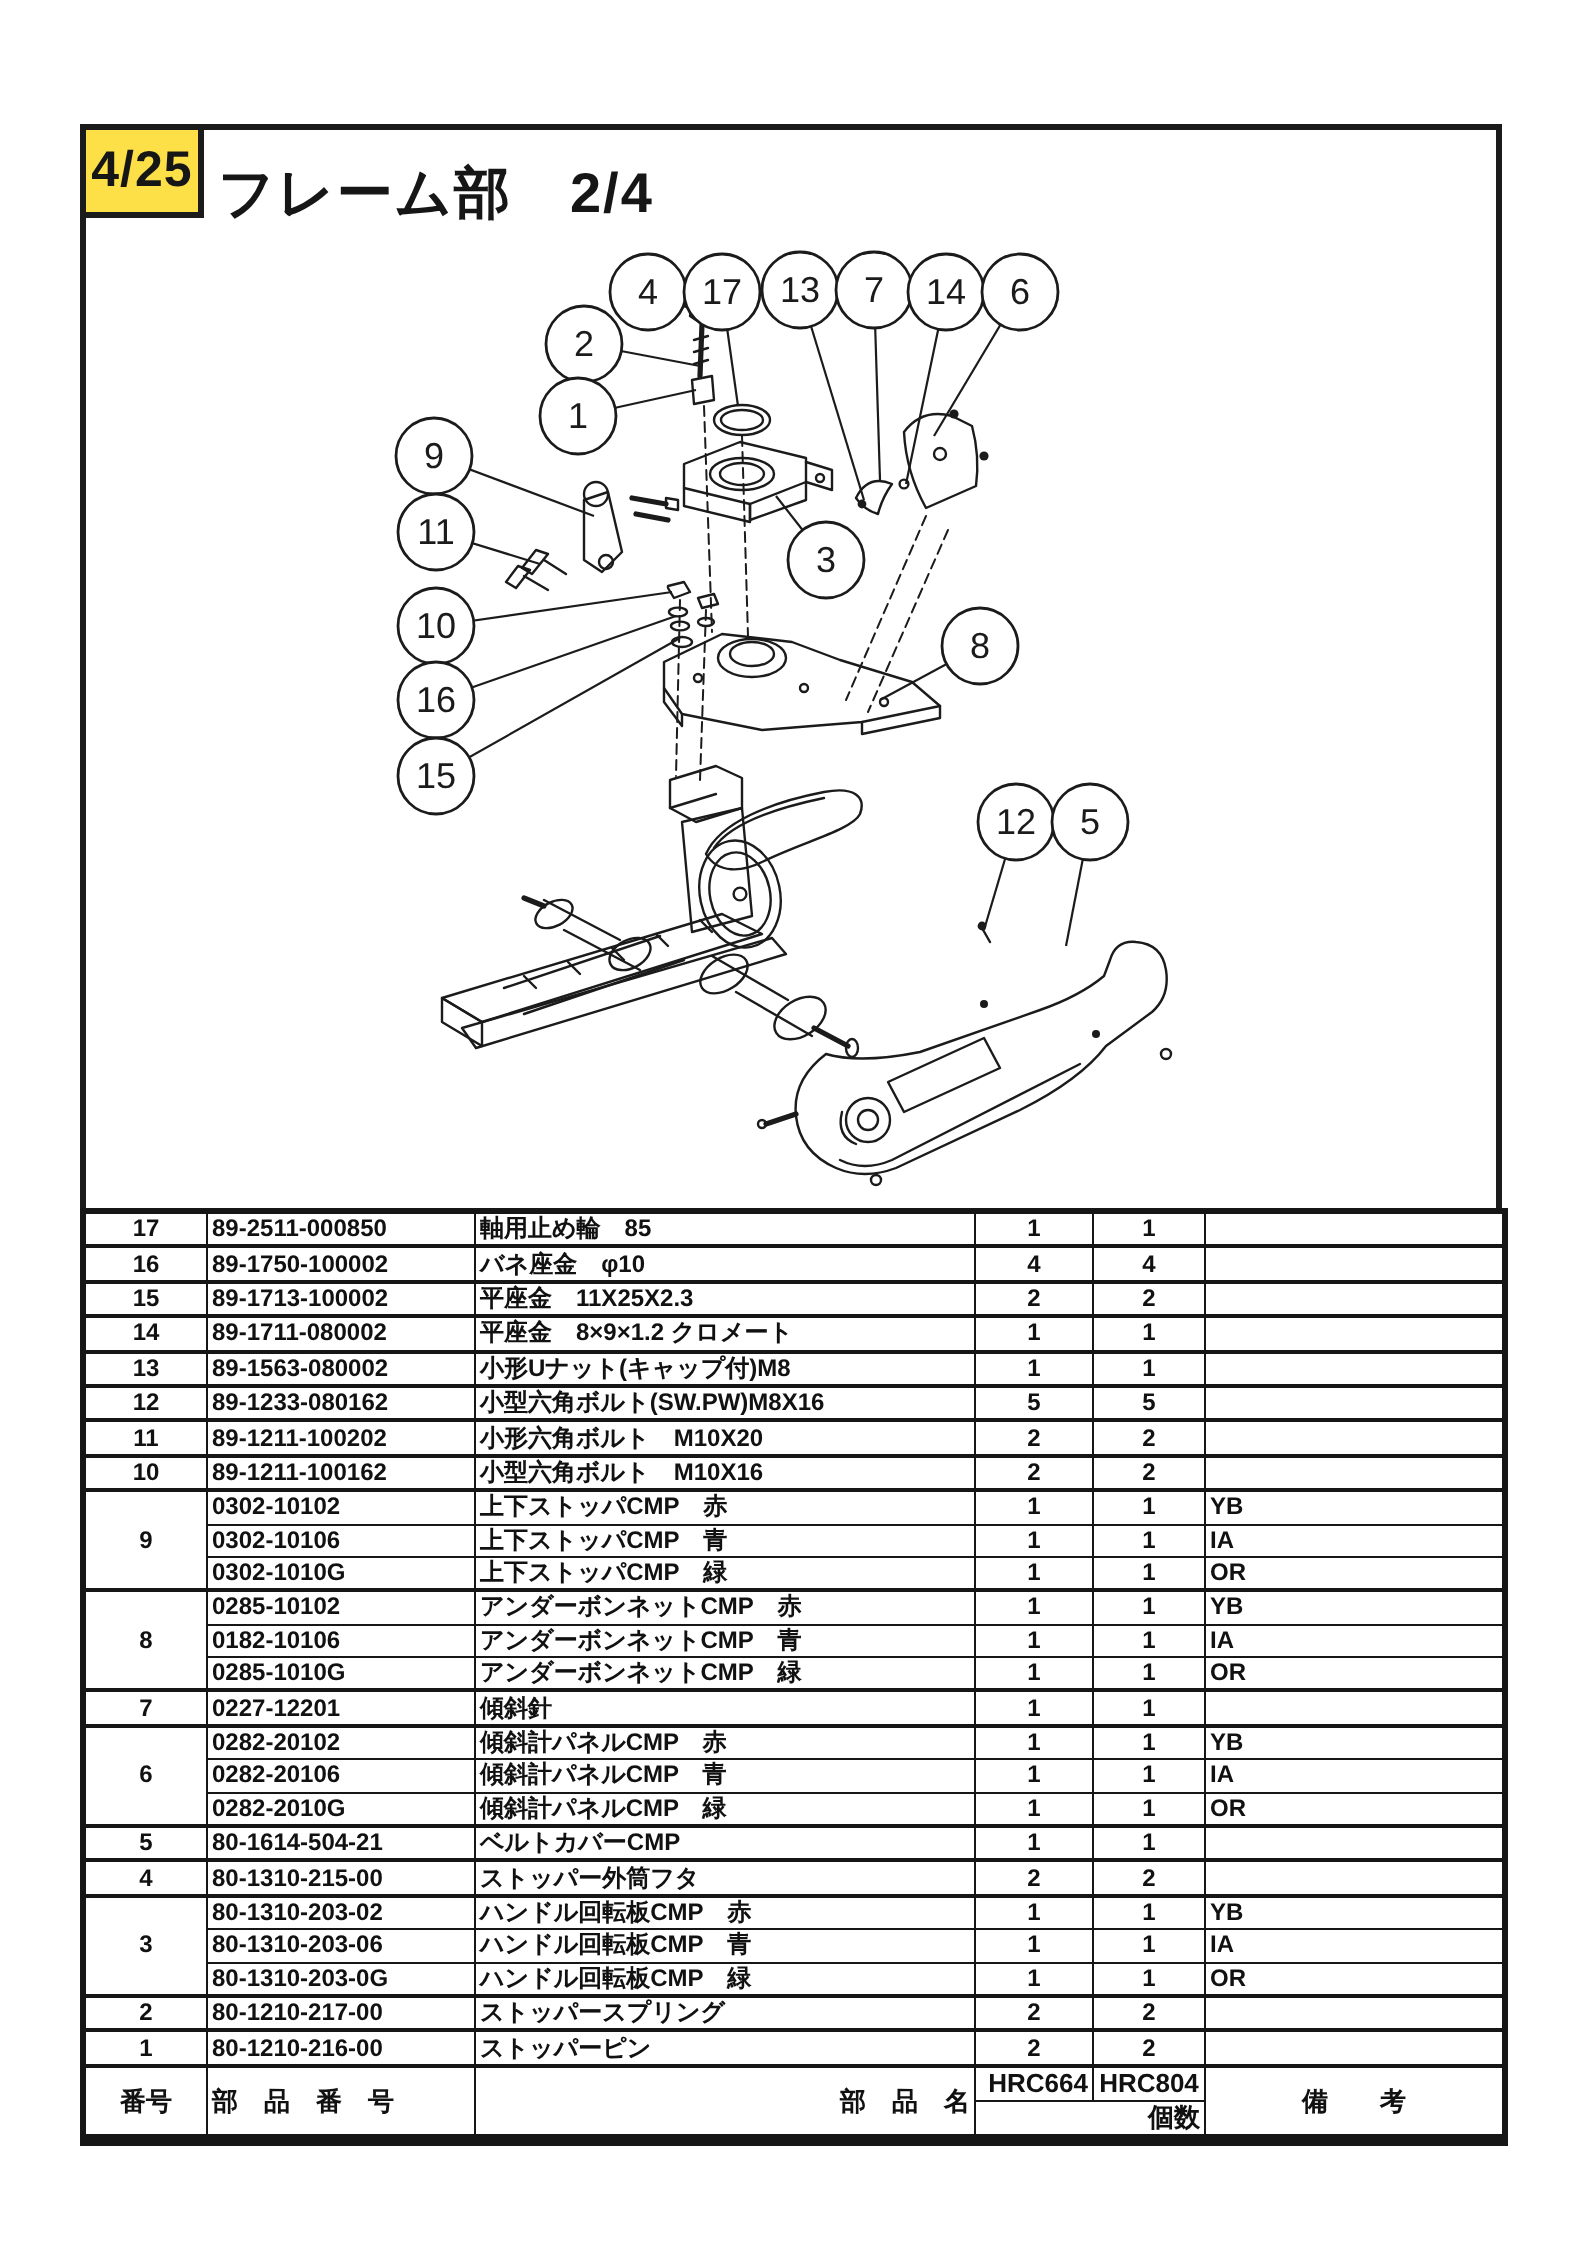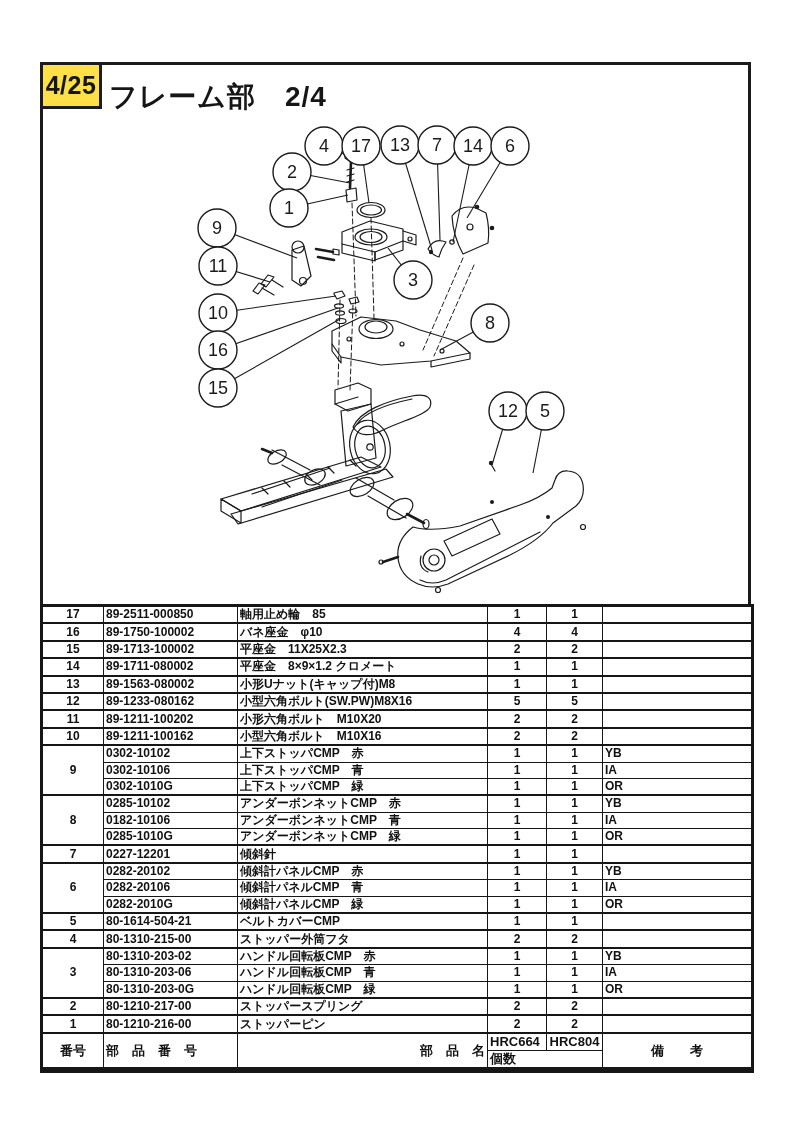--- a/index.html
+++ b/index.html
@@ -29,21 +29,21 @@
          border:3px solid #161616;border-bottom:6px solid #161616;background:#fff;}
   table.parts td{border:1px solid #161616;height:15.4px;line-height:13px;
          padding:0 2px;overflow:hidden;white-space:nowrap;vertical-align:middle;}
   td.c-no{text-align:center;}
   td.c-pn{padding-left:4px;}
   td.c-name{padding-left:4px;}
   td.c-qty{text-align:center;}
   td.c-rem{padding-left:3px;}
   tr.group-first td{border-top:2px solid #161616;}
   tr.foot-head td{border-top:2.5px solid #161616;}
-  tr.foot-head td,tr.foot-sub td{height:16px;text-align:left;font-size:13px;}
+  tr.foot-head td,tr.foot-sub td{height:16px;text-align:right;font-size:13px;}
 </style>
 </head>
 <body>
 
 <div class="page">
 
   <div class="frame">
     <div class="page-box">
       <span>4/25</span>
     </div>

